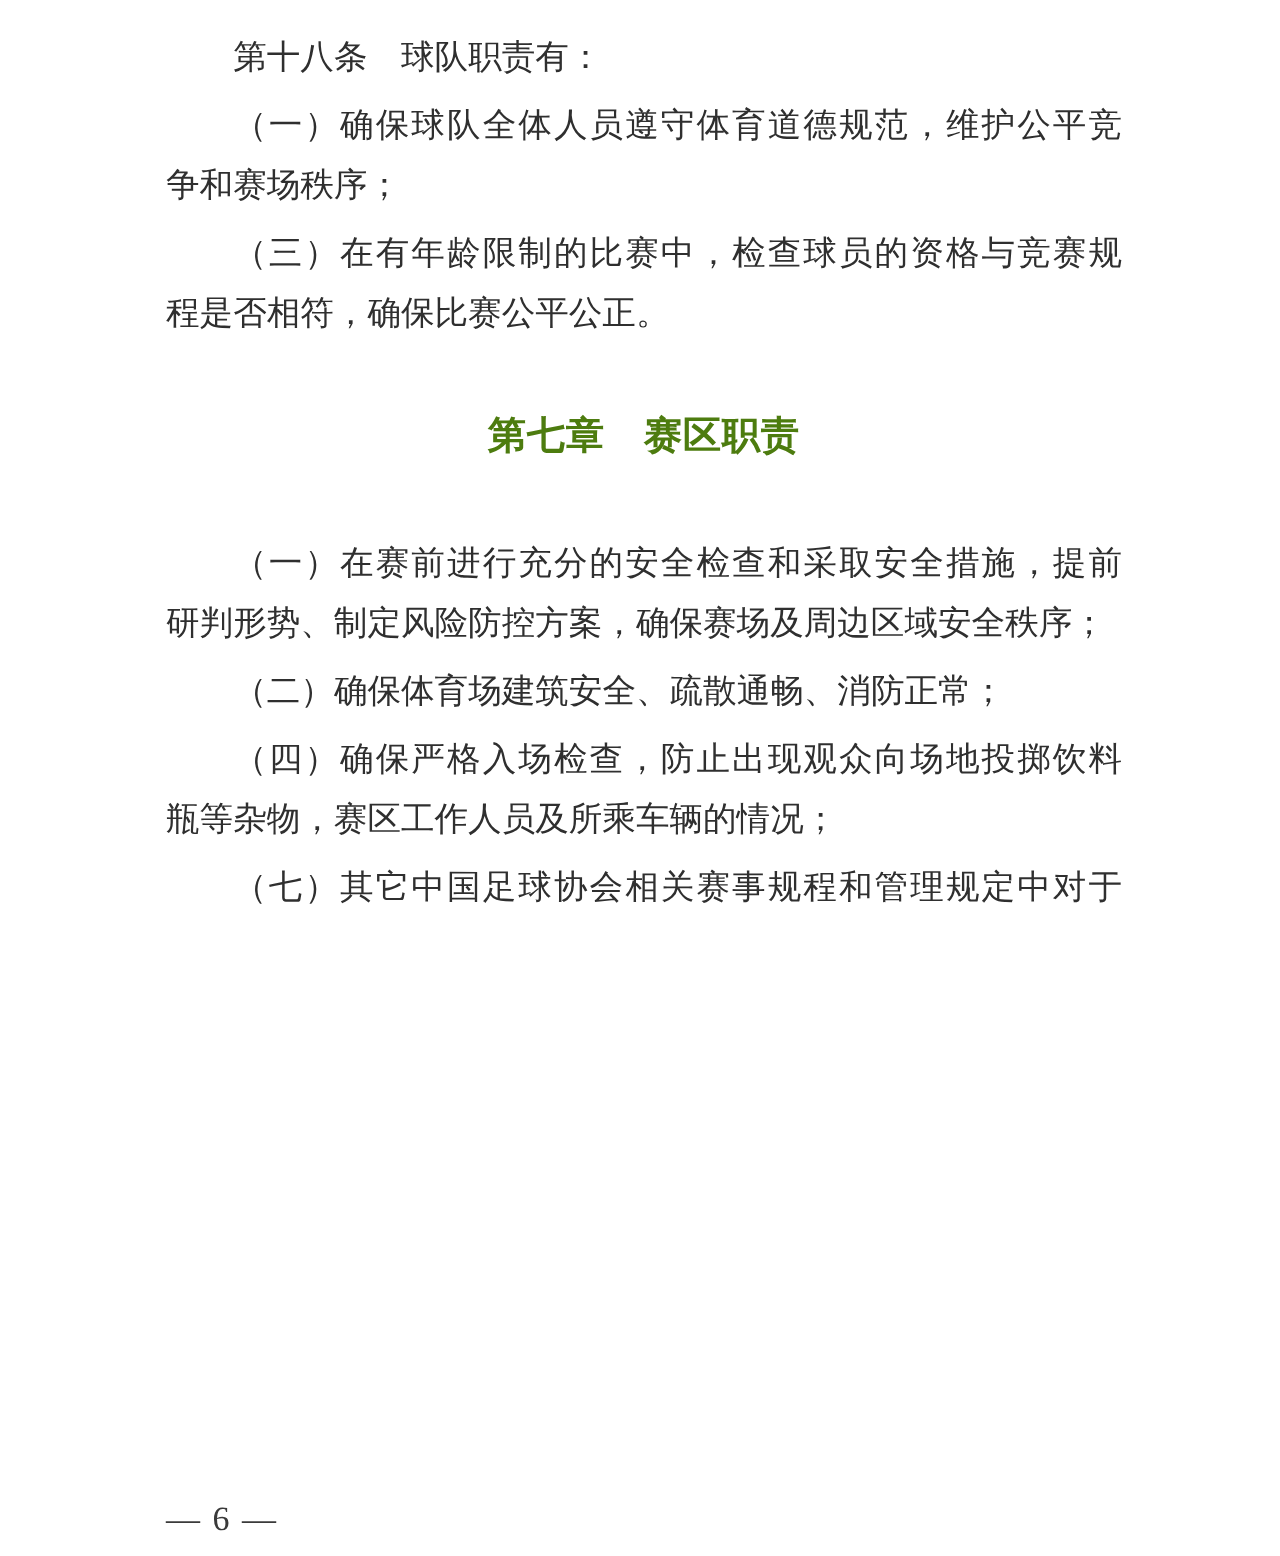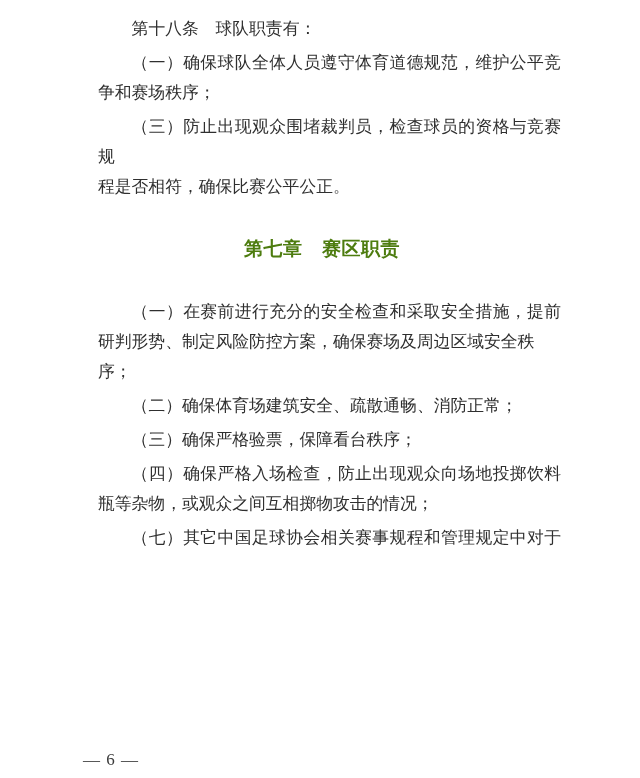--- a/index.html
+++ b/index.html
@@ -17,21 +17,21 @@
     color: #2f2f2f;
   }
   .content {
     position: absolute;
     left: 83px;
     top: 14px;
     width: 478px;
     font-size: 16.8px;
   }
   .para {
-    margin: 0 0 4px 15px;
+    margin: 0 0 4px 0;
   }
   .line {
     line-height: 30px;
     text-align: left;
     white-space: normal;
   }
   .line.first {
     text-indent: 2em;
   }
   .line.j {
@@ -69,43 +69,40 @@
       <div class="line first">第十八条　球队职责有：</div>
     </div>
 
     <div class="para">
       <div class="line first j">（一）确保球队全体人员遵守体育道德规范，维护公平竞</div>
       <div class="line">争和赛场秩序；</div>
     </div>
 
 
     <div class="para">
-      <div class="line first j">（三）防止出现观众围堵裁判员，检查球员的资格与竞赛规</div>
+      <div class="line first j">（三）在有年龄限制的比赛中，检查球员的资格与竞赛规</div>
       <div class="line">程是否相符，确保比赛公平公正。</div>
     </div>
 
     <div class="chapter">第七章　赛区职责</div>
 
 
     <div class="para">
       <div class="line first j">（一）在赛前进行充分的安全检查和采取安全措施，提前</div>
       <div class="line">研判形势、制定风险防控方案，确保赛场及周边区域安全秩序；</div>
     </div>
 
     <div class="para">
       <div class="line first">（二）确保体育场建筑安全、疏散通畅、消防正常；</div>
     </div>
 
-    <div class="para">
-      <div class="line first">（三）确保严格验票，保障看台秩序；</div>
-    </div>
 
     <div class="para">
       <div class="line first j">（四）确保严格入场检查，防止出现观众向场地投掷饮料</div>
-      <div class="line">瓶等杂物，或观众之间互相掷物攻击的情况；</div>
+      <div class="line">瓶等杂物，赛区工作人员及所乘车辆的情况；</div>
     </div>
 
 
 
     <div class="para">
       <div class="line first j">（七）其它中国足球协会相关赛事规程和管理规定中对于</div>
     </div>
 
   </div>
 

